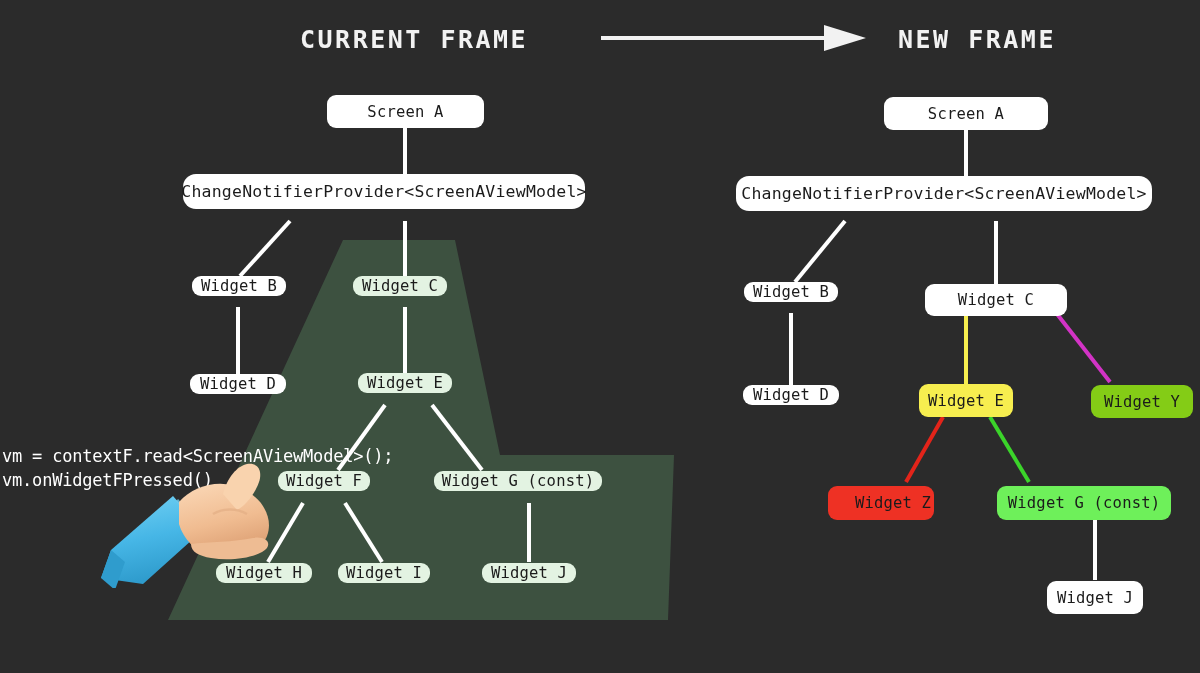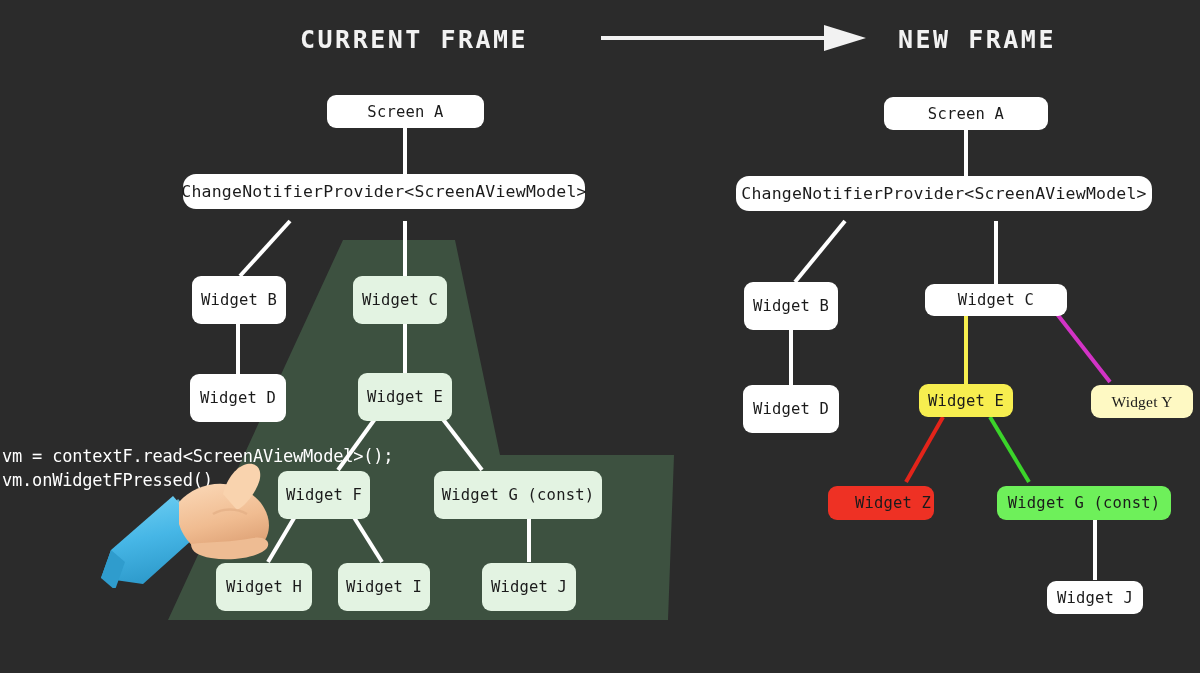--- a/index.html
+++ b/index.html
@@ -38,32 +38,32 @@
     align-items: center;
     justify-content: center;
     box-sizing: border-box;
     border-radius: 9px;
     background: #ffffff;
     color: #1b1b1b;
     font-family: "DejaVu Sans Mono", "Liberation Mono", monospace;
     font-size: 15.5px;
     white-space: nowrap;
     padding: 0 13px;
-    height: 48px;
+    height: 20px;
     letter-spacing: 0.2px;
   }
   .node.wide {
     font-size: 16.5px;
     height: 35px;
     border-radius: 13px;
     padding: 0 18px;
   }
   .node.mint   { background: #e3f3e2; }
   .node.yellow { background: #f7ee4f; }
-  .node.magenta{ background: #fef9c3; font-family: Liberation Serif, serif; }
+  .node.magenta{ background: #84cc16; }
   .node.red    { background: #ee3124; }
   .node.green  { background: #6ef05a; }
 
   .code {
     position: absolute;
     color: #ffffff;
     font-family: "DejaVu Sans Mono", "Liberation Mono", monospace;
     font-size: 17px;
     white-space: nowrap;
     letter-spacing: -0.2px;

